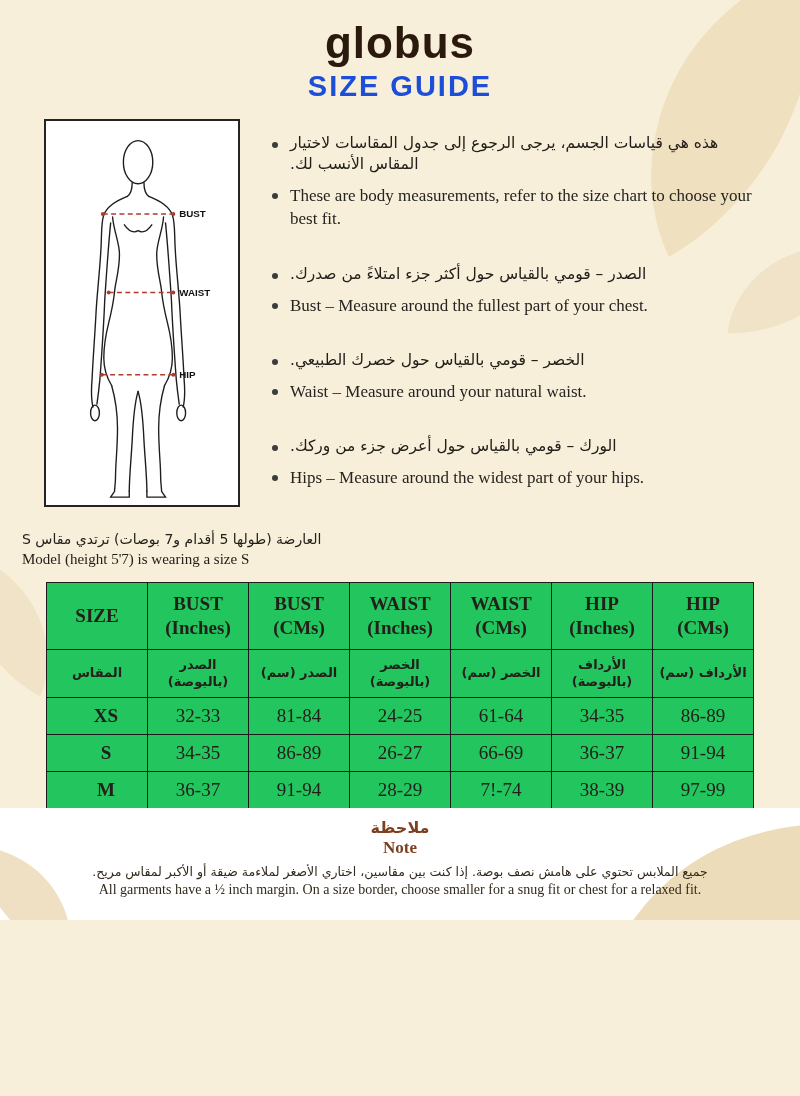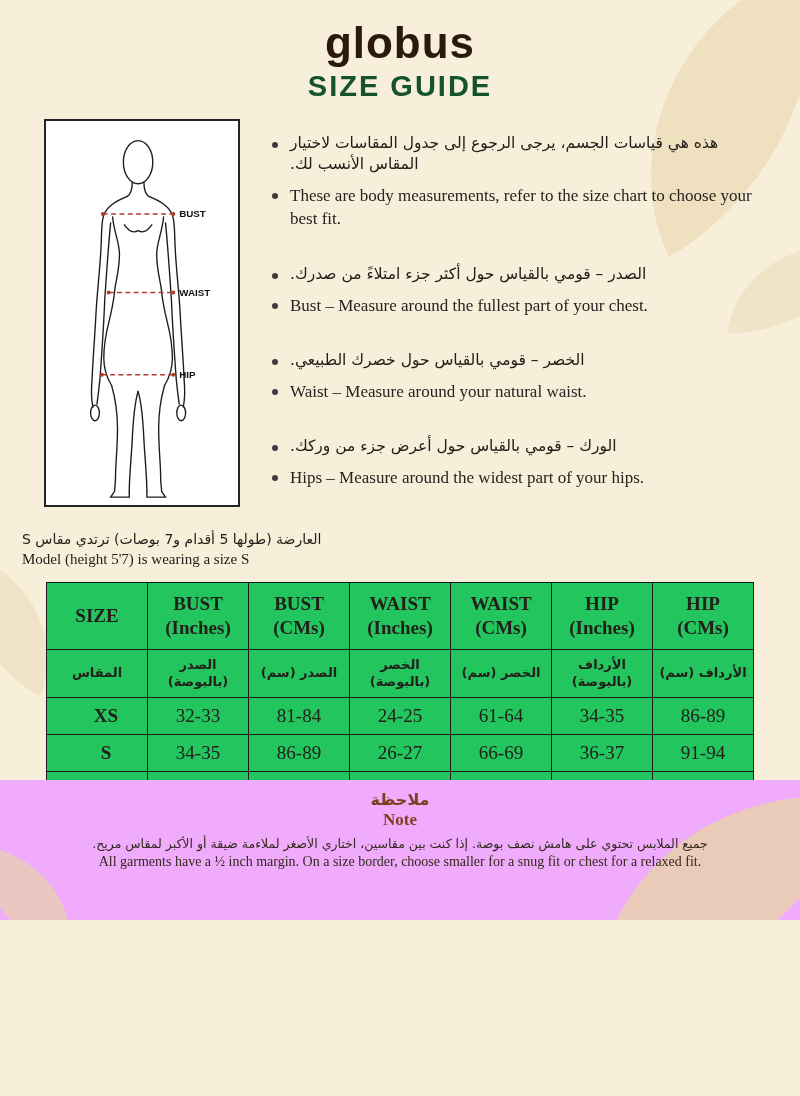--- a/index.html
+++ b/index.html
@@ -16,21 +16,21 @@
 
   header { text-align:center; padding-top:20px; }
   .logo {
     font-family:"Liberation Sans", sans-serif;
     font-weight:700; font-size:44px; letter-spacing:1px;
     color:#2c190e; line-height:1.05;
   }
   .size-guide-title {
     font-family:"Liberation Sans", sans-serif;
     font-weight:800; font-size:29px; letter-spacing:2px;
-    color:#14532d; margin-top:4px;
+    color:#1d4ed8; margin-top:4px;
   }
 
   .measure { display:flex; gap:32px; padding:0 44px; margin-top:16px; align-items:flex-start; }
   .figure-box {
     width:196px; height:388px; flex:0 0 auto;
     background:#ffffff; border:2px solid #242424;
   }
   .figure-box svg { display:block; width:100%; height:100%; }
   .body-line { fill:none; stroke:#1d1d1d; stroke-width:1.4; stroke-linecap:round; }
   .dash-line { fill:none; stroke:#b03a2e; stroke-width:1.6; stroke-dasharray:5 3.5; }
@@ -56,22 +56,22 @@
   .size-table th, .size-table td {
     border:1.6px solid #1b1b1b; text-align:center; vertical-align:middle; padding:6px 2px;
   }
   .size-table thead tr.en th { font-size:19px; font-weight:700; line-height:1.25; padding:9px 2px; }
   .size-table thead tr.arh th { font-family:"DejaVu Sans", sans-serif; font-size:13px; font-weight:700; line-height:1.35; padding:6px 2px; }
   .size-table td { font-size:19px; padding:7px 2px; }
   .size-table td.size-cell { font-weight:700;padding-left:20px; }
   .h1, .h2 { display:block; }
 
   .note-band {
-    position:absolute; left:0; right:0; bottom:0; height:140px;
-    background:#f0abfc; text-align:center; overflow:hidden;
+    position:absolute; left:0; right:0; bottom:0; height:112px;
+    background:#ffffff; text-align:center; overflow:hidden;
   }
   .nb-inner { position:relative; z-index:1; padding:10px 10px 0; }
   .note-title-ar { font-family:"DejaVu Sans", sans-serif; font-weight:700; font-size:16px; color:#7d3f1e; }
   .note-title-en { font-weight:700; font-size:17px; color:#7d3f1e; margin-top:1px; }
   .note-text-ar { direction:rtl; font-family:"DejaVu Sans", sans-serif; font-size:12.5px; margin-top:6px; color:#33291c; }
   .note-text-en { font-size:14px; margin-top:3px; color:#33291c; }
 </style>
 </head>
 <body>
 

